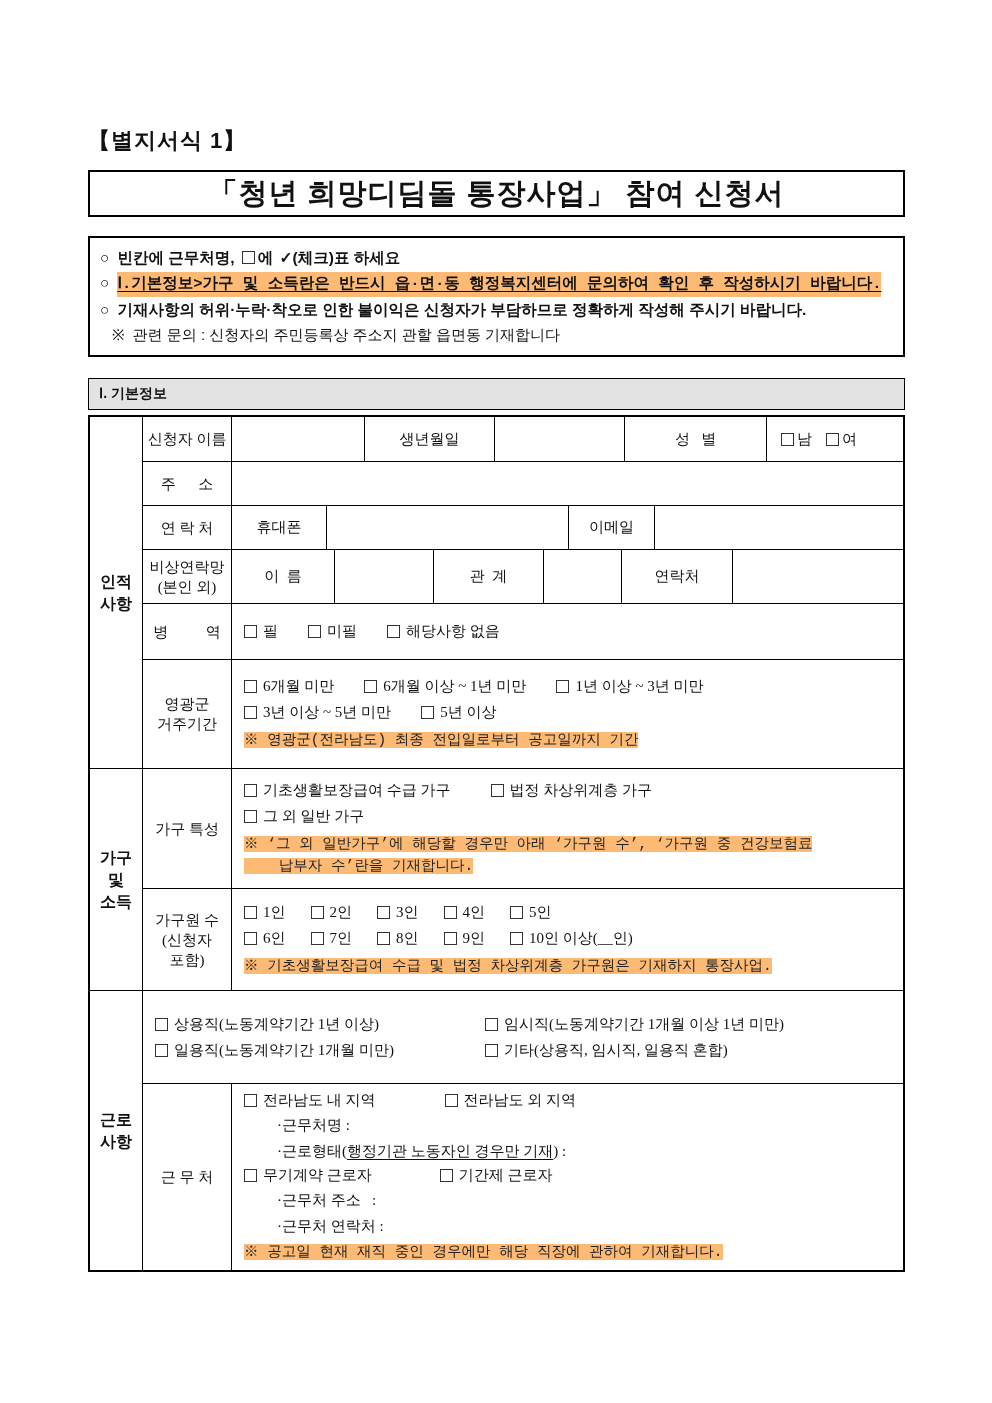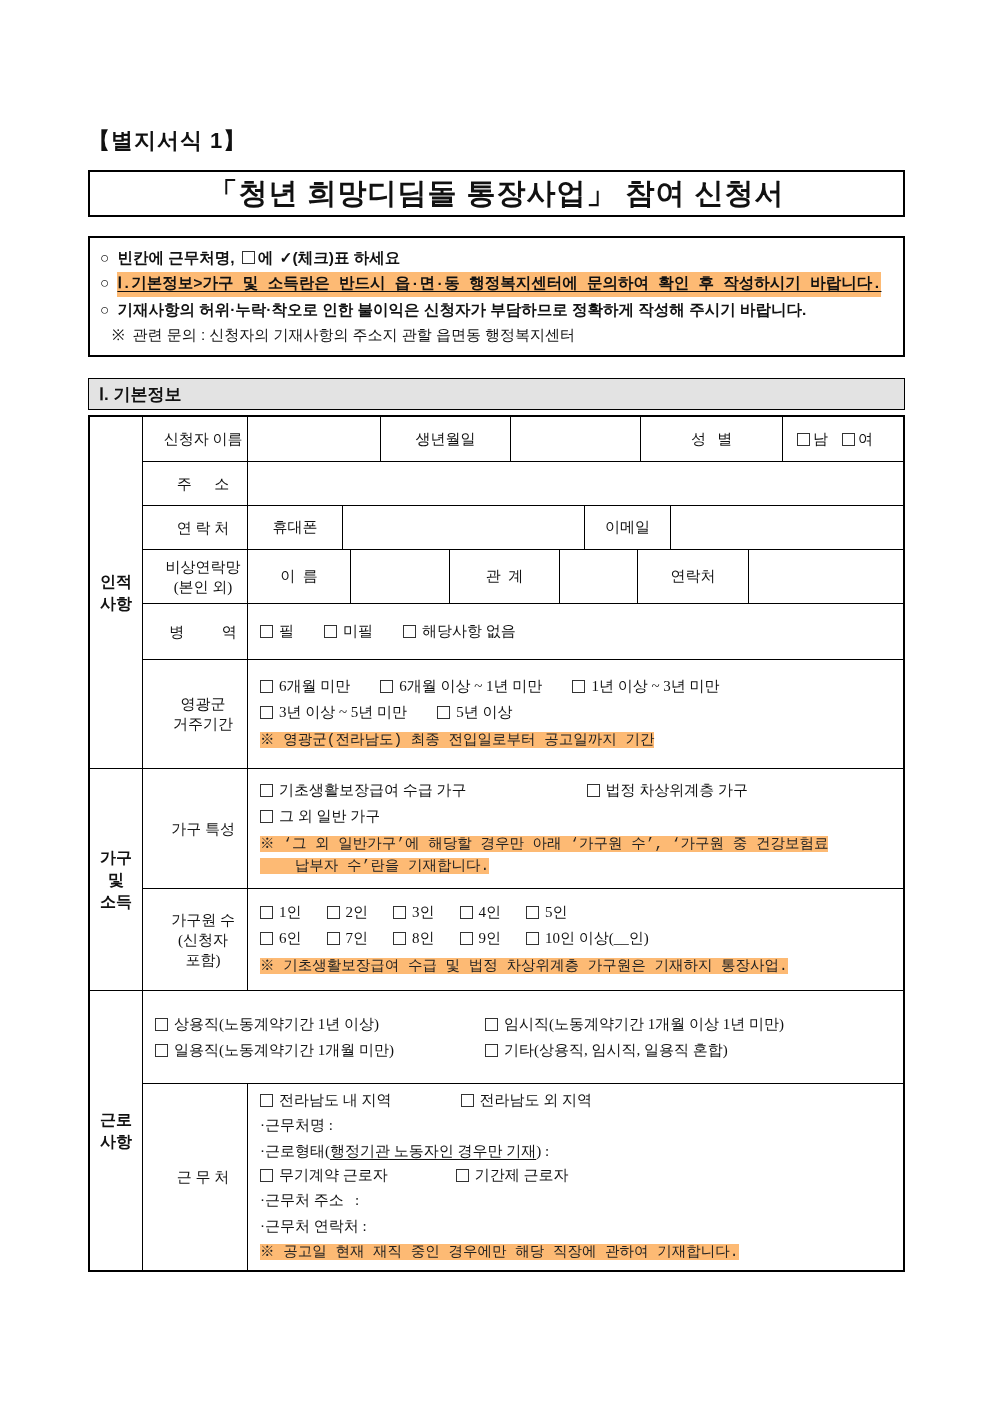--- a/index.html
+++ b/index.html
@@ -63,21 +63,21 @@
   .checkmark { font-weight: bold; margin-left: 2px; }
   .section-header {
     border: 1px solid #000;
     background: #E3E3E3;
     height: 32px;
     display: flex;
     align-items: center;
     padding-left: 10px;
     font-family: "Liberation Sans", sans-serif;
     font-weight: bold;
-    font-size: 17px;
+    font-size: 14px;
     margin-bottom: 5px;
   }
   .form-table { border: 2px solid #000; }
   .group { display: flex; border-bottom: 1px solid #000; }
   .group:last-child { border-bottom: none; }
   .group-label {
     width: 53px; min-width: 53px;
     border-right: 1px solid #000;
     display: flex; align-items: center; justify-content: center;
     text-align: center;
@@ -88,21 +88,20 @@
   .group-rows { flex: 1; display: flex; flex-direction: column; min-width: 0; }
   .frow { display: flex; border-bottom: 1px solid #000; }
   .frow:last-child { border-bottom: none; }
   .rlabel {
     width: 89px; min-width: 89px;
     border-right: 1px solid #000;
     display: flex; align-items: center; justify-content: center;
     text-align: center; font-size: 15px;
     white-space: pre-wrap; line-height: 20px;
     padding: 2px;
-    margin-left: 16px;
   }
   .rlabel.small { font-size: 13.5px; }
   .sublabel {
     border-right: 1px solid #000;
     display: flex; align-items: center; justify-content: center;
     text-align: center; font-size: 15px;
     white-space: pre-wrap;
   }
   .vcell { border-right: 1px solid #000; }
   .frow > :last-child { border-right: none; }
@@ -113,24 +112,24 @@
     gap: 7px;
     font-size: 15px;
   }
   .rcontent.tight { gap: 4px; padding: 7px 12px; }
   .optline { display: flex; align-items: center; flex-wrap: nowrap; }
   .opt { display: inline-flex; align-items: center; white-space: pre; }
   .opt .cb { margin-right: 6px; }
   .g25 { column-gap: 25px; }
   .g30 { column-gap: 30px; }
   .g68 { column-gap: 68px; }
-  .g80 { column-gap: 120px; }
+  .g80 { column-gap: 40px; }
   .g95 { column-gap: 69px; }
   .note { white-space: pre-wrap; font-size: 14.5px; color: #222; line-height: 21px; }
-  .fieldline { white-space: pre-wrap; line-height: 22px; }
+  .fieldline { white-space: pre-wrap; line-height: 22px; margin-left: 33px; }
   .gender-cell {
     display: flex; align-items: center;
     padding-left: 14px; column-gap: 14px;
     font-size: 15px; flex: 1;
   }
   .gender-cell .opt .cb { margin-right: 3px; }
 </style>
 </head>
 <body>
 
@@ -150,21 +149,21 @@
     <div class="nline">
       <span class="bullet">○</span>
       <span class="hl ul">Ⅰ.기본정보&gt;가구 및 소득란은 반드시 읍·면·동 행정복지센터에 문의하여 확인 후 작성하시기 바랍니다.</span>
     </div>
     <div class="nline">
       <span class="bullet">○</span>
       <span>기재사항의 허위·누락·착오로 인한 불이익은 신청자가 부담하므로 정확하게 작성해 주시기 바랍니다.</span>
     </div>
     <div class="nline sub">
       <span class="bullet">※</span>
-      <span>관련 문의 : 신청자의 기재사항의 주소지 관할 읍면동 행정복지센터</span>
+      <span>관련 문의 : 신청자의 주민등록상 주소지 관할 읍면동 기재합니다</span>
     </div>
   </div>
 
   <div class="section-header">
     <span>Ⅰ. 기본정보</span>
   </div>
 
   <div class="form-table">
 
     <div class="group">

